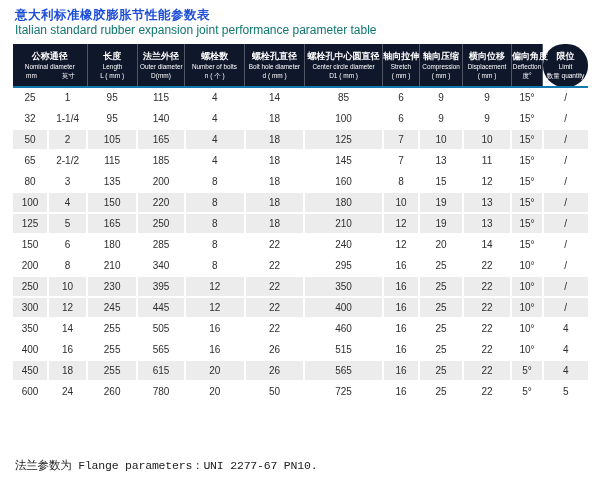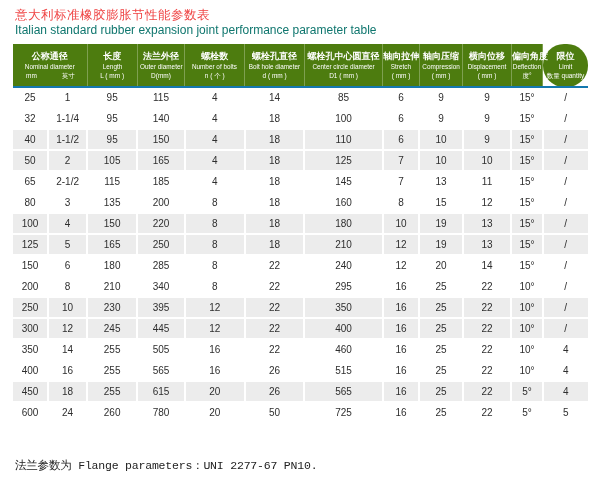--- a/index.html
+++ b/index.html
@@ -4,32 +4,32 @@
 <style>
   html,body{margin:0;padding:0;background:#fff;}
   body{
     width:600px;height:477px;position:relative;overflow:hidden;
     font-family:"Liberation Sans","DejaVu Sans",sans-serif;
     -webkit-font-smoothing:antialiased;
   }
   .page{position:absolute;inset:0;}
   .title-cn{
     position:absolute;left:15px;top:7px;
-    font-size:12.5px;font-weight:normal;color:#ef4444;letter-spacing:.5px;
+    font-size:12.5px;font-weight:bold;color:#1d4ed8;letter-spacing:.5px;
   }
   .title-en{
     position:absolute;left:15px;top:23px;
     font-size:12px;color:#0f766e;
   }
   table.spec{
     position:absolute;left:13px;top:44px;width:575px;
     border-collapse:collapse;table-layout:fixed;
   }
   thead th{
-    background:#4d7c0f;color:#fff;vertical-align:middle;
+    background:#0f172a;color:#fff;vertical-align:middle;
     padding:3px 0 4px 0;height:35px;
     border-right:1px solid rgba(255,255,255,.28);
     border-bottom:2px solid #1478af;
   }
   thead th:last-child{border-right:none;border-radius:21px;}
   .h-cn{font-size:9px;font-weight:bold;line-height:12px;white-space:nowrap;}
   .h-en{font-size:6.5px;font-weight:normal;line-height:9px;white-space:nowrap;transform:scale(.98);}
   .h-unit{font-size:6.5px;font-weight:normal;line-height:9px;white-space:nowrap;}
   .h-unit.split{display:flex;}
   .h-unit.split span{flex:1;text-align:center;}
@@ -154,34 +154,20 @@
           <td>4</td>
           <td>18</td>
           <td>100</td>
           <td>6</td>
           <td>9</td>
           <td>9</td>
           <td>15°</td>
           <td>/</td>
         </tr>
         <tr class="alt">
-          <td>40</td>
-          <td>1-1/2</td>
-          <td>95</td>
-          <td>150</td>
-          <td>4</td>
-          <td>18</td>
-          <td>110</td>
-          <td>6</td>
-          <td>10</td>
-          <td>9</td>
-          <td>15°</td>
-          <td>/</td>
-        </tr>
-        <tr class="alt">
           <td>50</td>
           <td>2</td>
           <td>105</td>
           <td>165</td>
           <td>4</td>
           <td>18</td>
           <td>125</td>
           <td>7</td>
           <td>10</td>
           <td>10</td>

